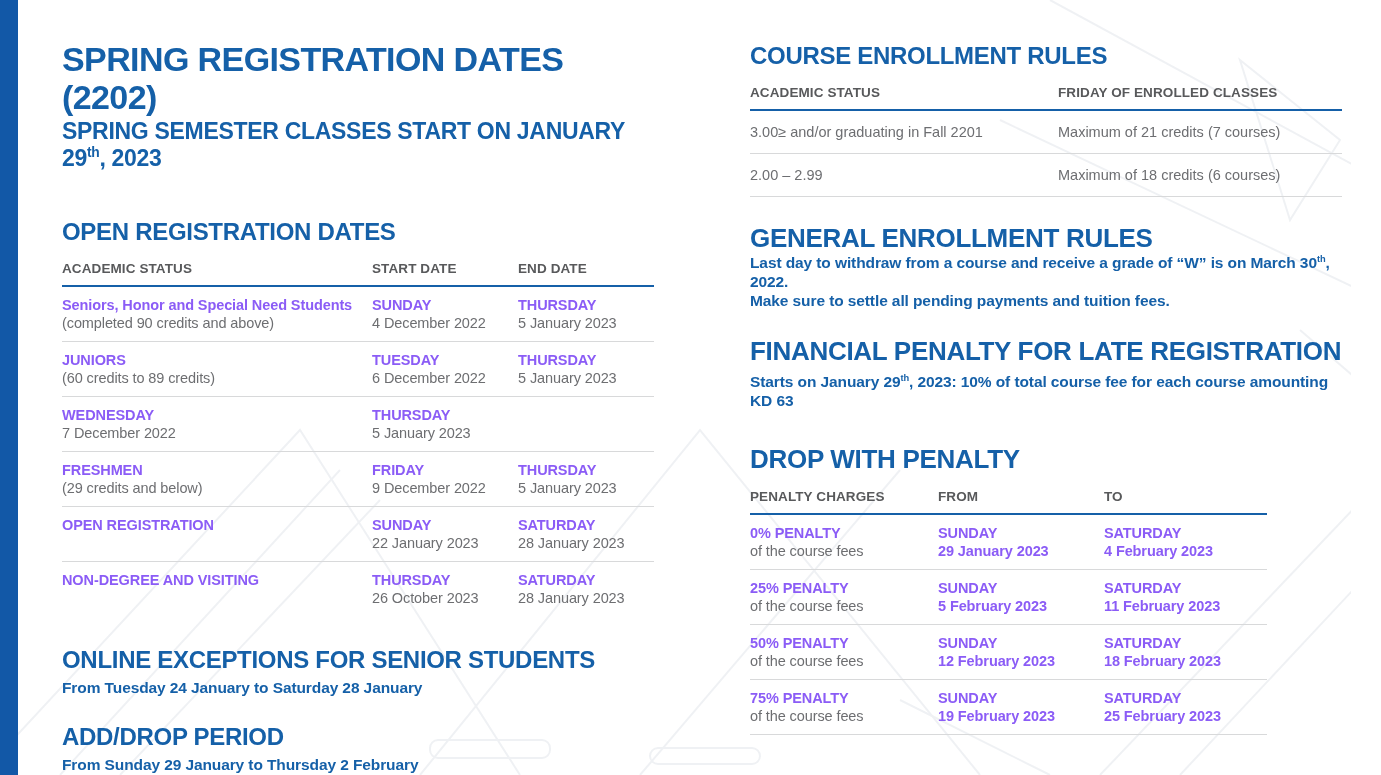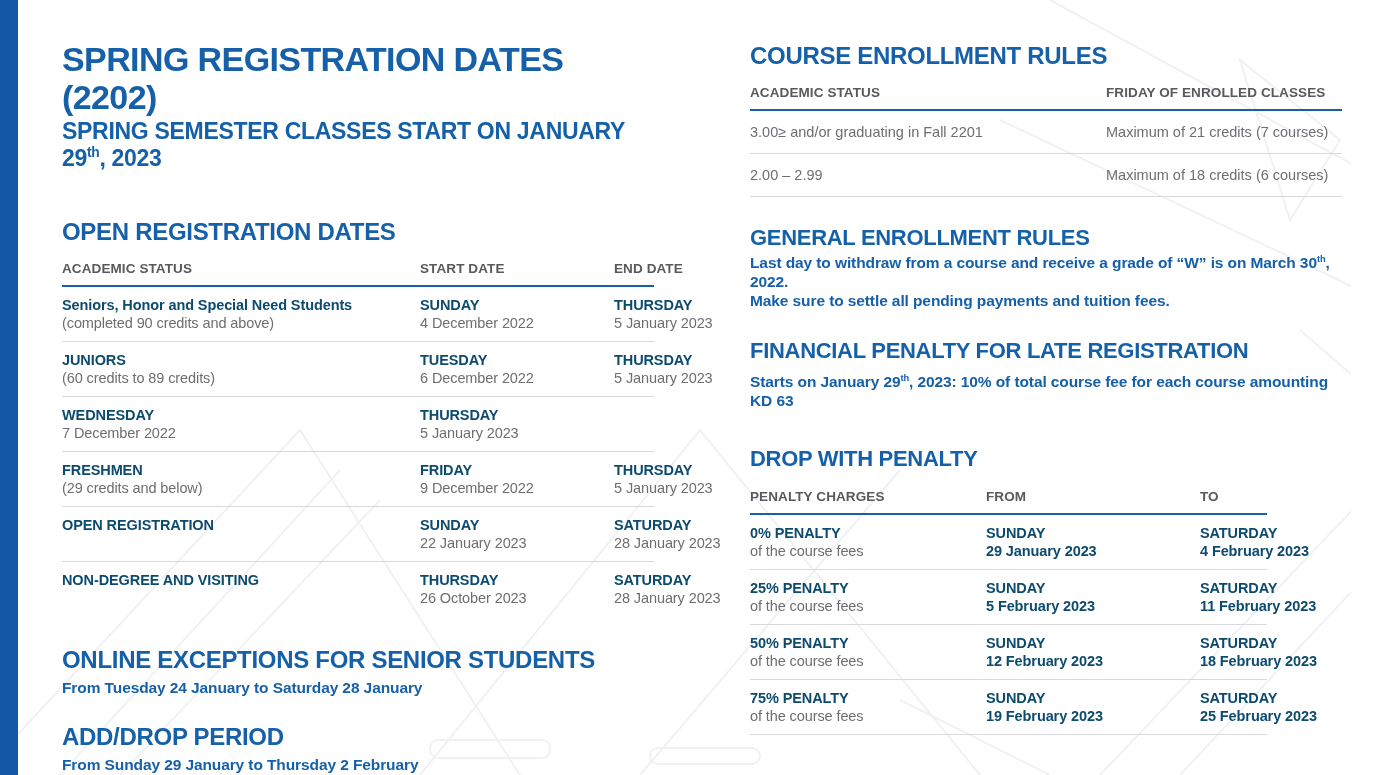--- a/index.html
+++ b/index.html
@@ -7,33 +7,33 @@
         font-family:"Liberation Sans",sans-serif;color:#58595b;}
   .left-bar{position:absolute;left:0;top:0;width:18px;height:775px;background:#1258a7;}
   .watermark{position:absolute;left:0;top:0;width:1381px;height:775px;pointer-events:none;}
   .col{position:absolute;}
   .col-left{left:62px;top:40px;width:592px;}
   .col-right{left:750px;top:42px;width:592px;}
   h1,h2,h3,p{margin:0;padding:0;}
   h1.title{font-size:34px;font-weight:700;color:#1560a8;letter-spacing:-0.6px;line-height:38px;}
   h2.subtitle{font-size:23px;font-weight:700;color:#1560a8;letter-spacing:-0.3px;line-height:27px;margin-top:2px;}
   .section-heading{font-size:24px;font-weight:700;color:#1560a8;letter-spacing:-0.3px;line-height:28px;}
-  .section-heading.lg{font-size:22px;line-height:30px;}
+  .section-heading.lg{font-size:26px;line-height:30px;}
   sup{font-size:60%;vertical-align:super;line-height:0;}
   .note{font-size:15.5px;font-weight:700;color:#1560a8;line-height:19px;letter-spacing:-0.1px;}
   
-  .t-row{display:grid;border-bottom:1px solid #d8d9da;padding:9px 0;gap:48px;}
+  .t-row{display:grid;border-bottom:1px solid #d8d9da;padding:9px 0;}
   .t-row.header{border-bottom:2px solid #1560a8;padding:5px 0 9px;}
   .t-row.last{border-bottom:none;}
   .ord .t-row{grid-template-columns:310px 146px 136px;}
   .enr .t-row{grid-template-columns:308px 284px;}
   .dwp{width:517px;}
   .dwp .t-row{grid-template-columns:188px 166px 163px;}
   .th{font-size:13.5px;font-weight:700;color:#58595b;letter-spacing:0.1px;}
-  .l1{font-size:14.5px;font-weight:700;color:#0c4a6e;line-height:18px;letter-spacing:-0.1px;}
+  .l1{font-size:14.5px;font-weight:700;color:#8b5cf6;line-height:18px;letter-spacing:-0.1px;}
   .l2{font-size:14.5px;font-weight:400;color:#6d6e71;line-height:18px;letter-spacing:-0.1px;}
   .single{font-size:14.5px;font-weight:400;color:#6d6e71;line-height:18px;padding:3px 0;}
   
   .mt-open{margin-top:46px;margin-bottom:10px;}
   .mt-exc{margin-top:30px;}
   .mt-add{margin-top:26px;}
   .mt-gen{margin-top:26px;}
   .mt-fin{margin-top:26px;margin-bottom:6px;}
   .mt-dwp{margin-top:34px;margin-bottom:10px;}
   .enr{margin-top:10px;}

